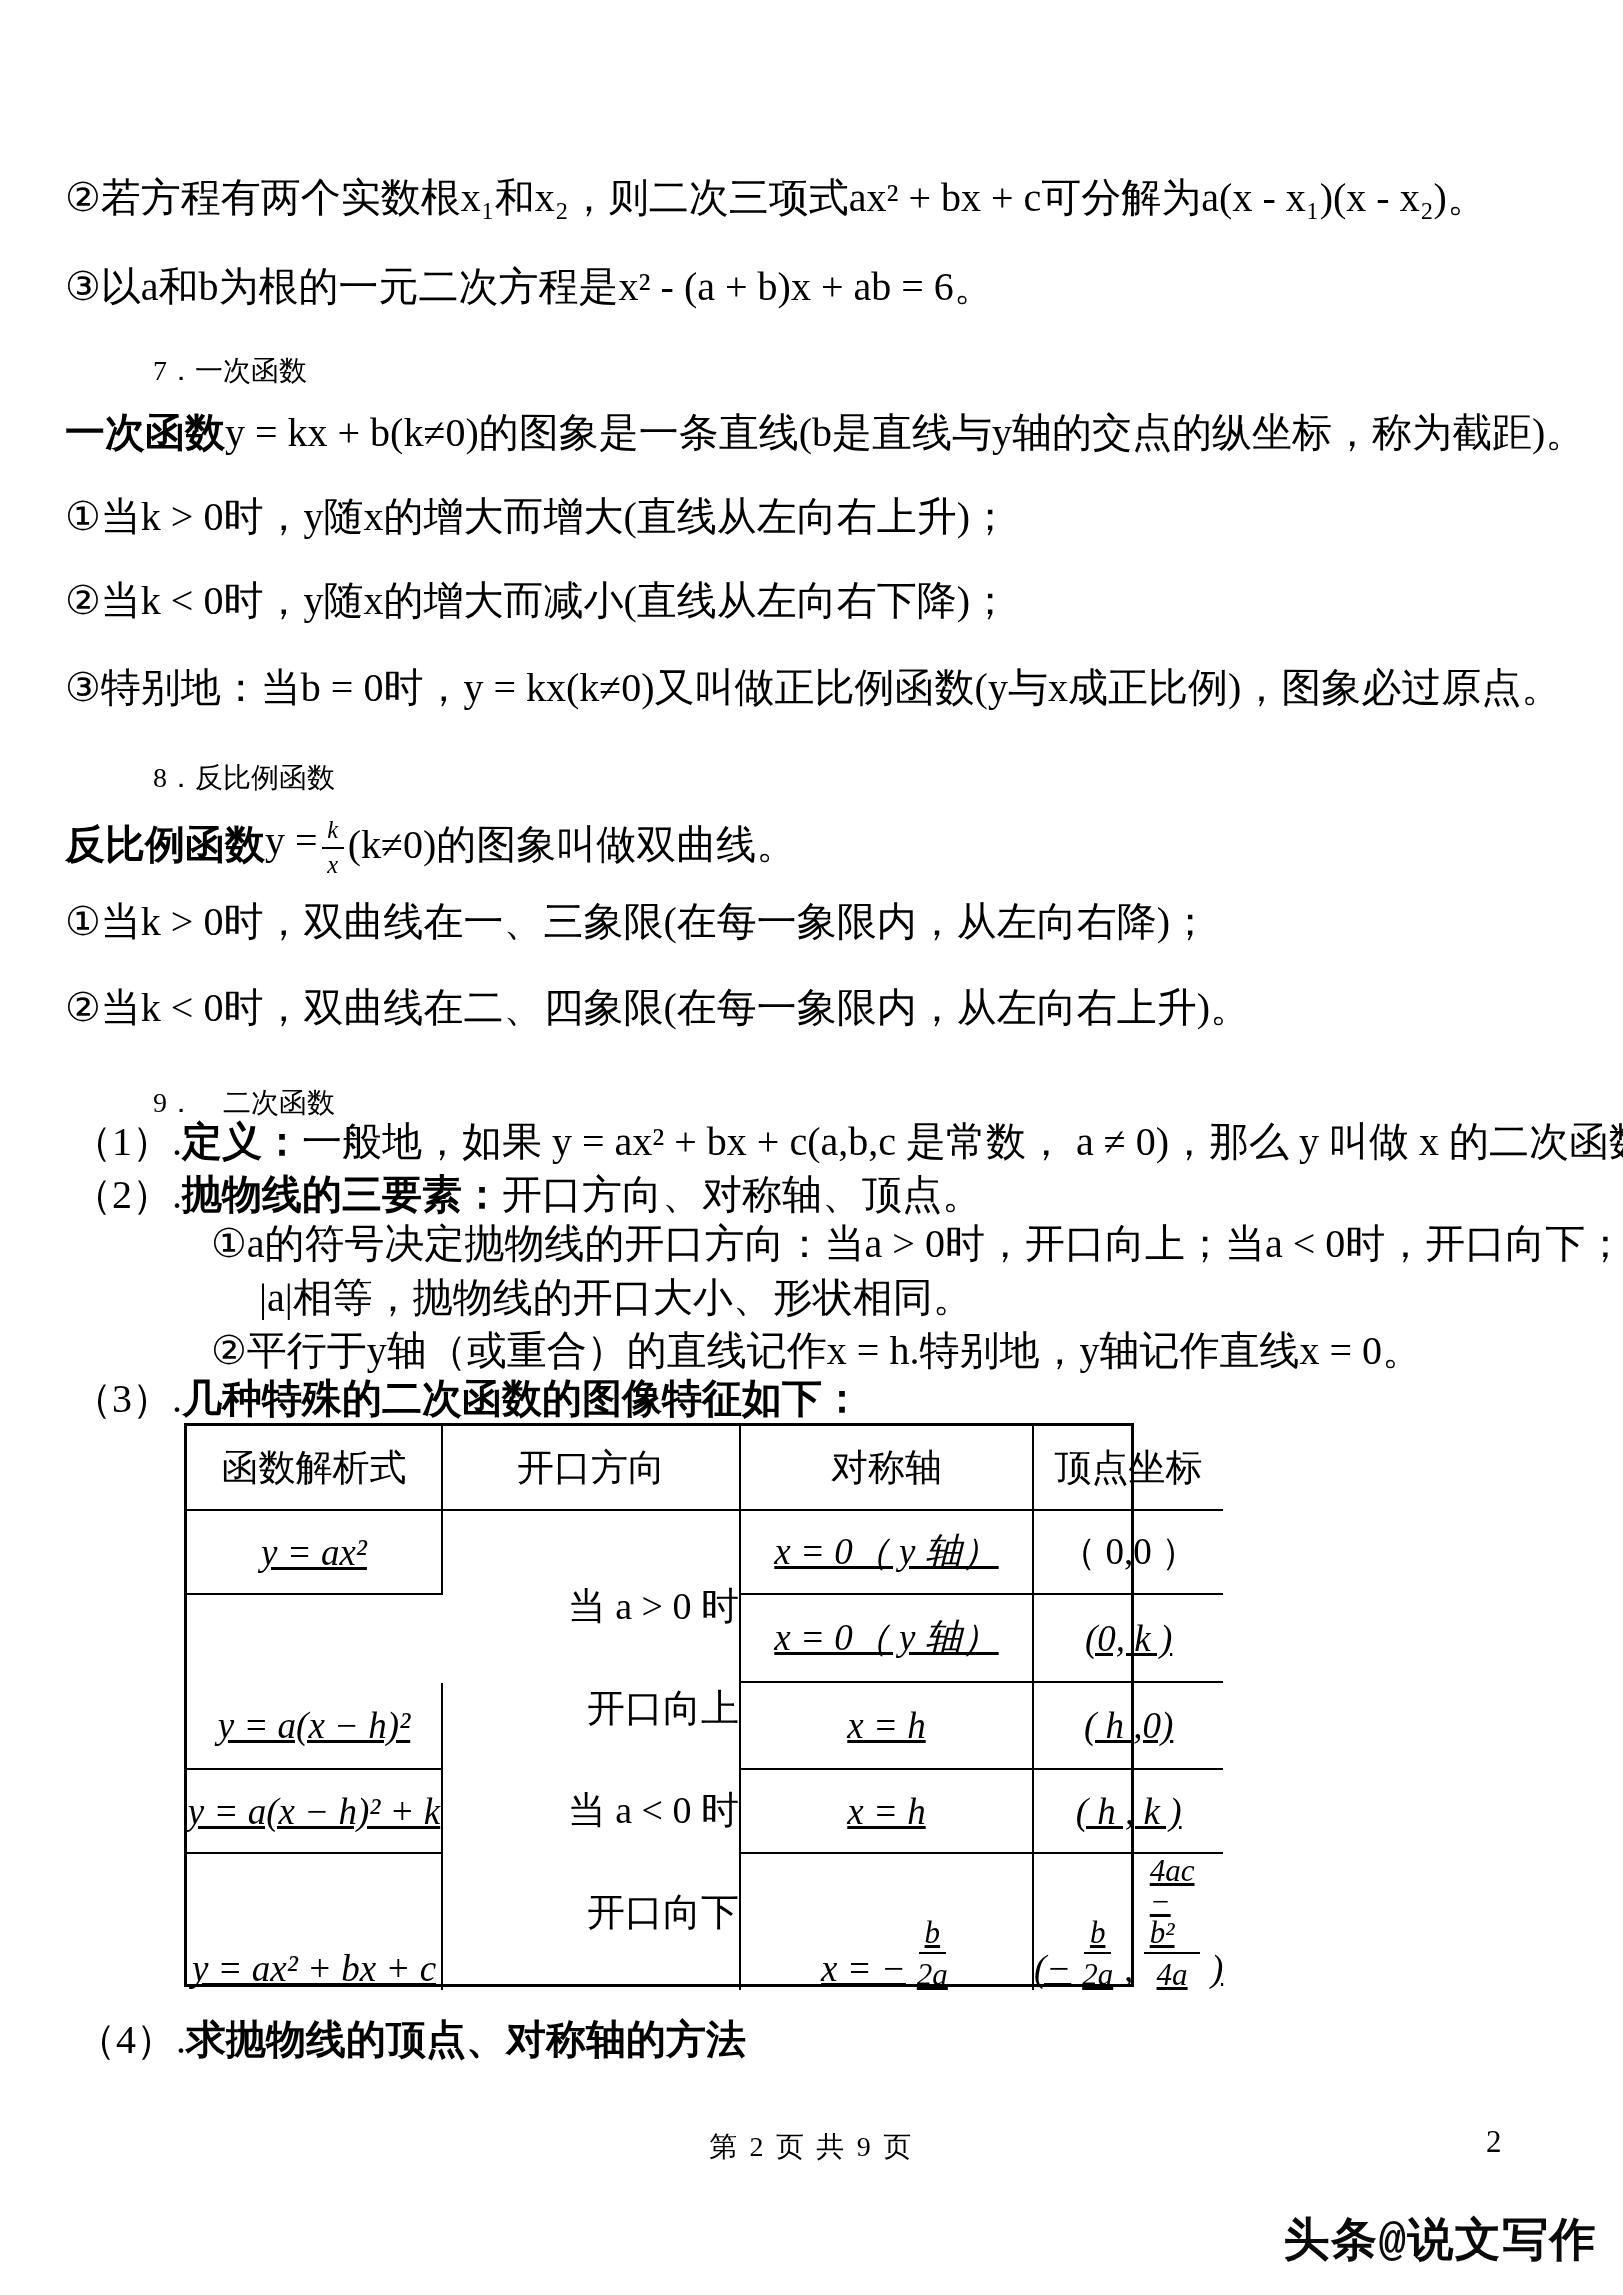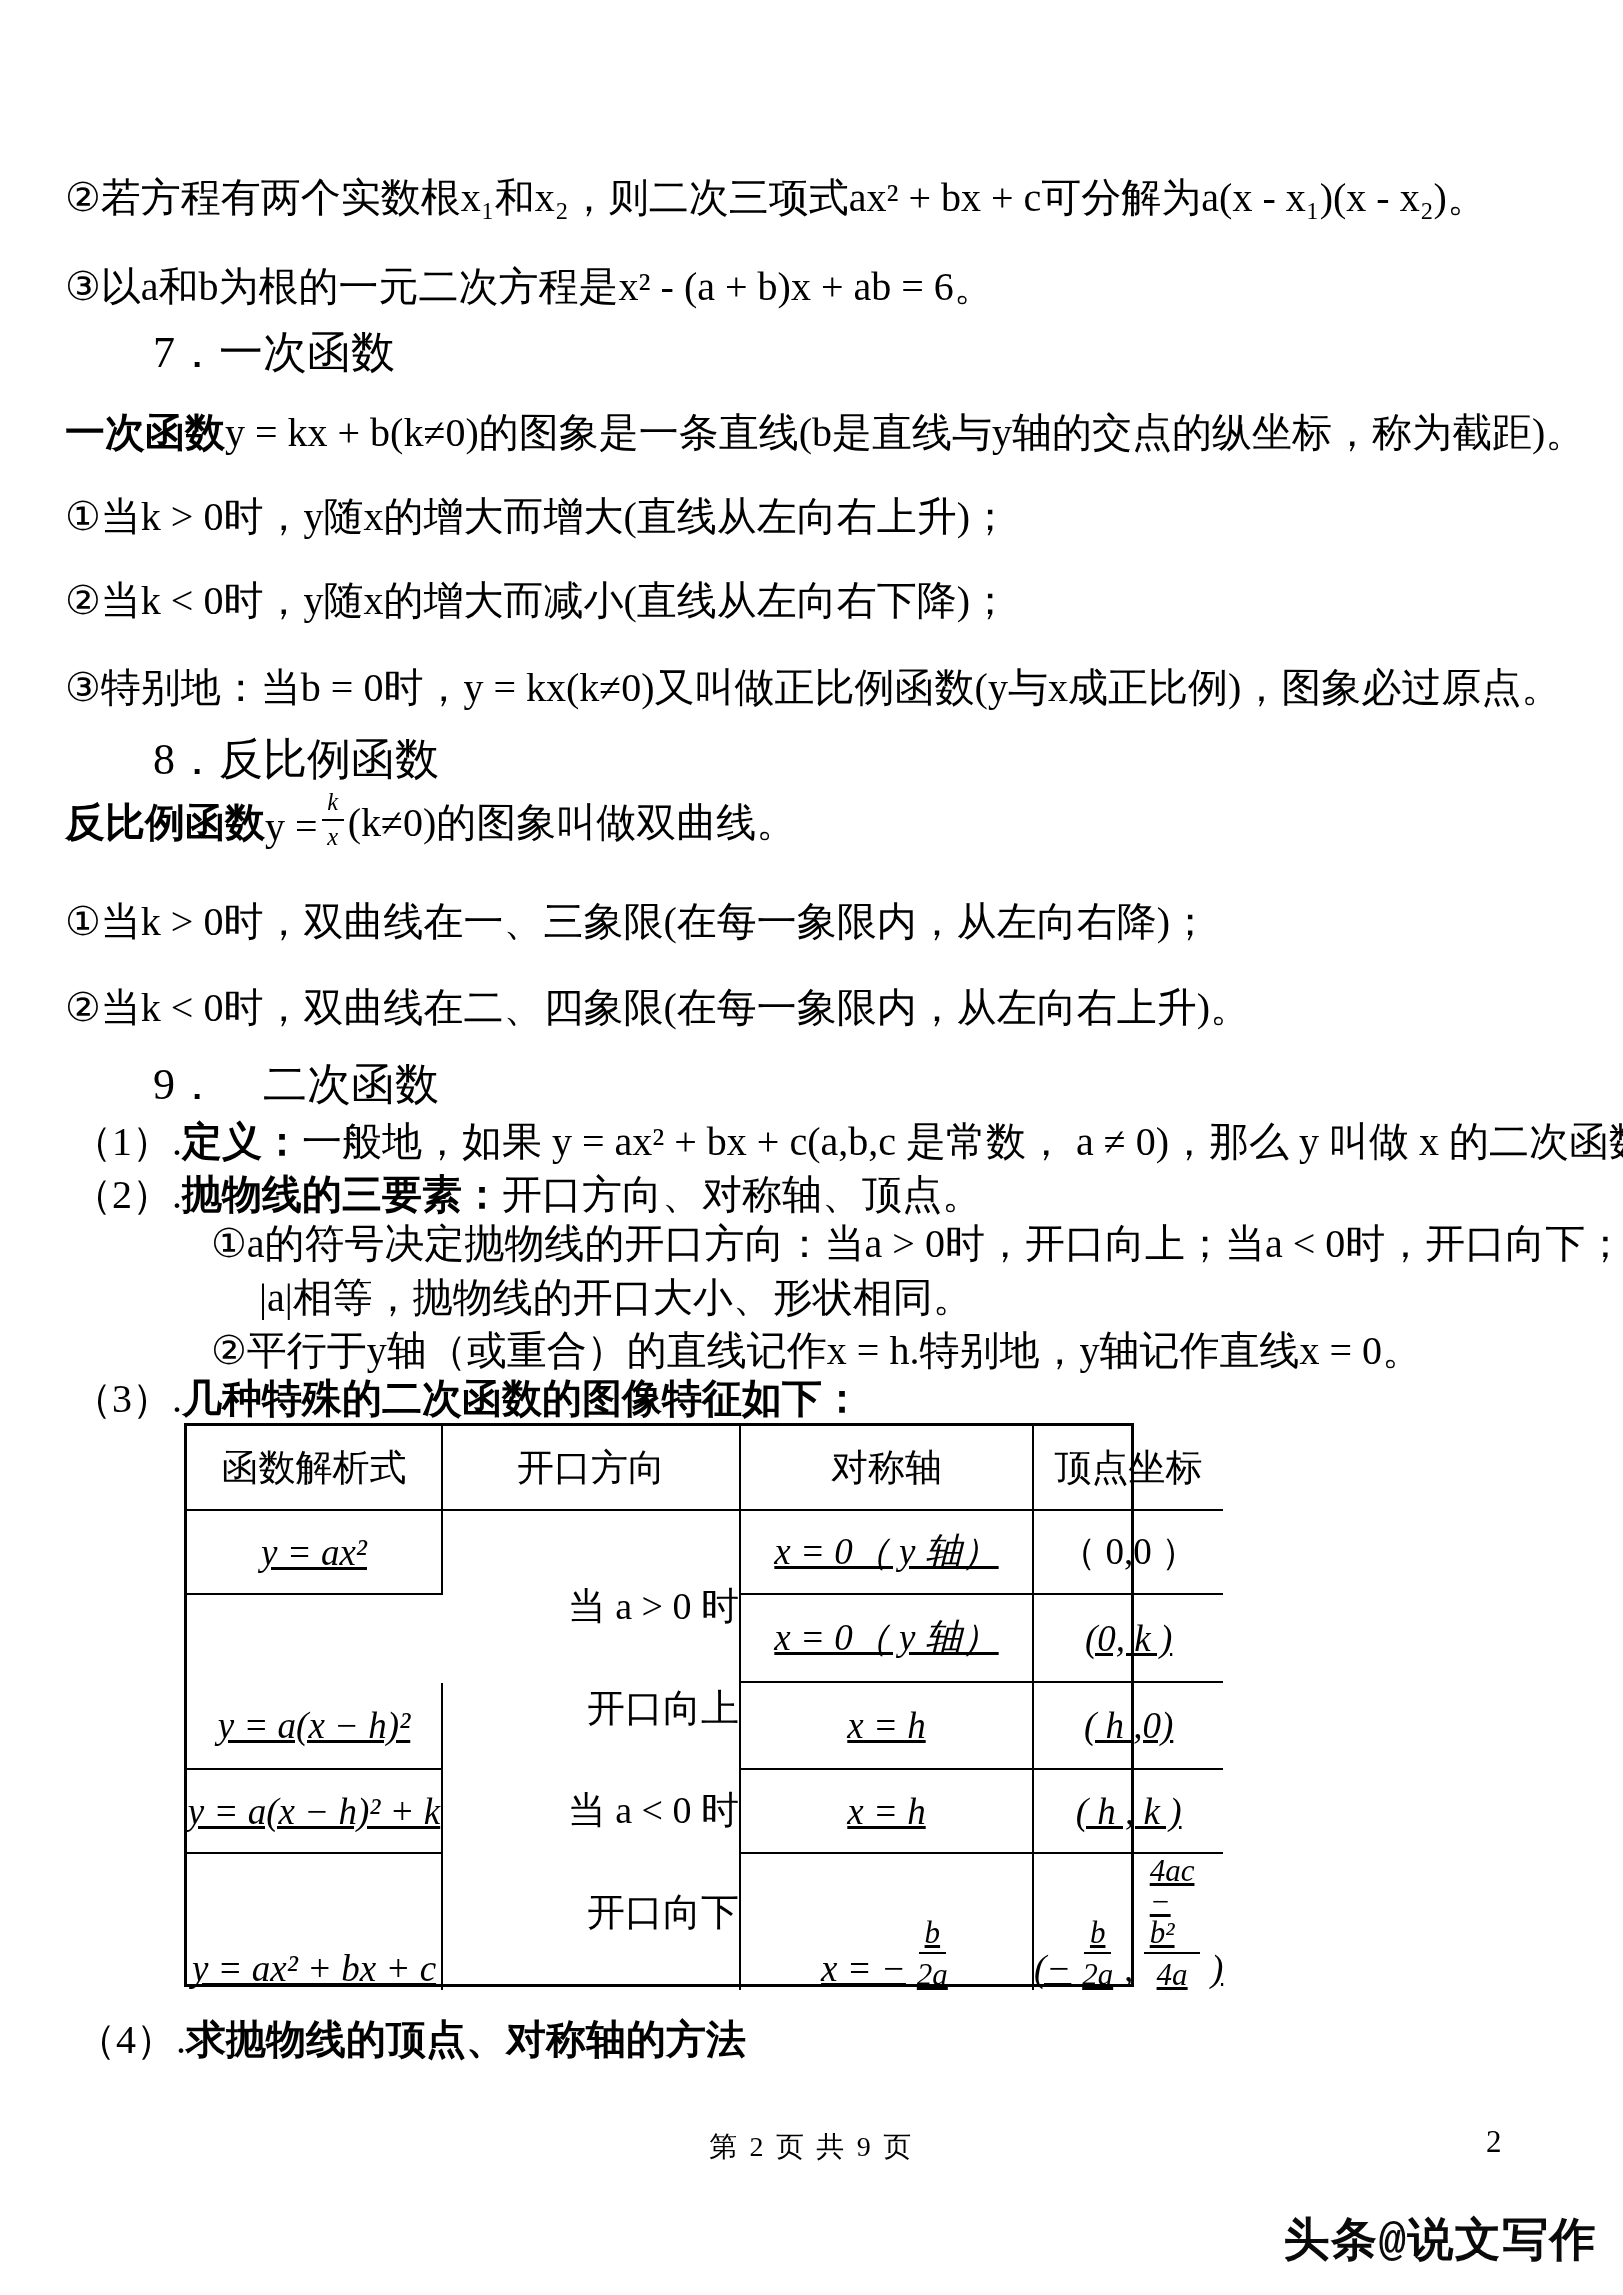--- a/index.html
+++ b/index.html
@@ -8,23 +8,23 @@
     width:1623px;height:2295px;
     background:#ffffff;color:#000;
     font-family:"Liberation Serif","DejaVu Serif","DejaVu Sans",serif;
     overflow:hidden;
   }
   .line{
     position:absolute;
     font-size:40px;line-height:56px;
     white-space:nowrap;
   }
-  .flexline{display:flex;align-items:flex-end;line-height:normal;}
+  .flexline{display:flex;align-items:flex-start;line-height:normal;margin-top:28px;}
   .hb{font-family:"Liberation Sans","DejaVu Sans",sans-serif;font-weight:700;}
-  .heading{font-size:44px;}
+  .heading{font-size:28px;margin-top:18px;}
   
   .frac{display:inline-flex;flex-direction:column;align-items:center;line-height:1;vertical-align:middle;margin:0 4.1px;}
   .frac .num{border-bottom:2.7px solid #000;padding:1.4px 5.5px 4.1px;}
   .frac .den{padding-top:4.1px;}
   .frac-sm{font-size:24.5px;font-style:italic;}
   .frac-lg{font-size:31px;font-style:italic;}
   
   .ftable{
     position:absolute;left:184px;top:1423px;width:950px;height:564px;
     display:grid;

